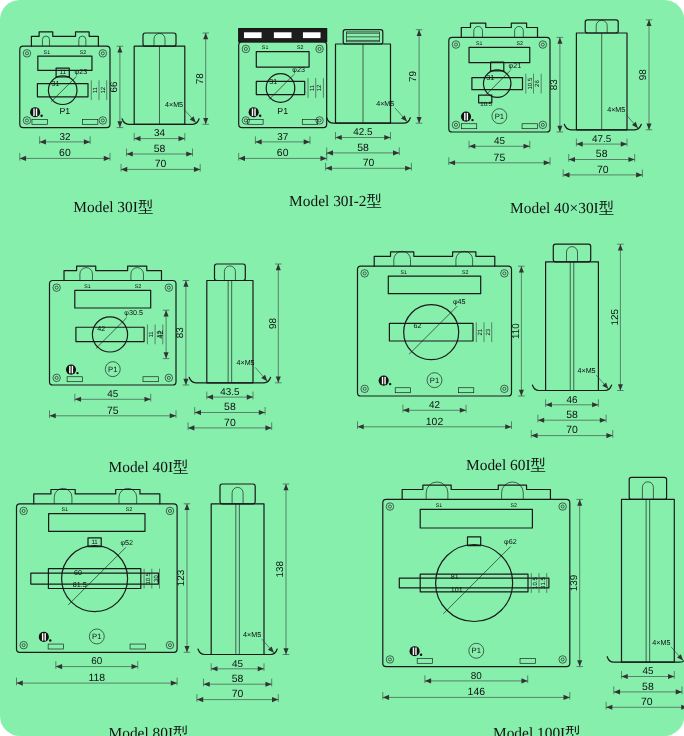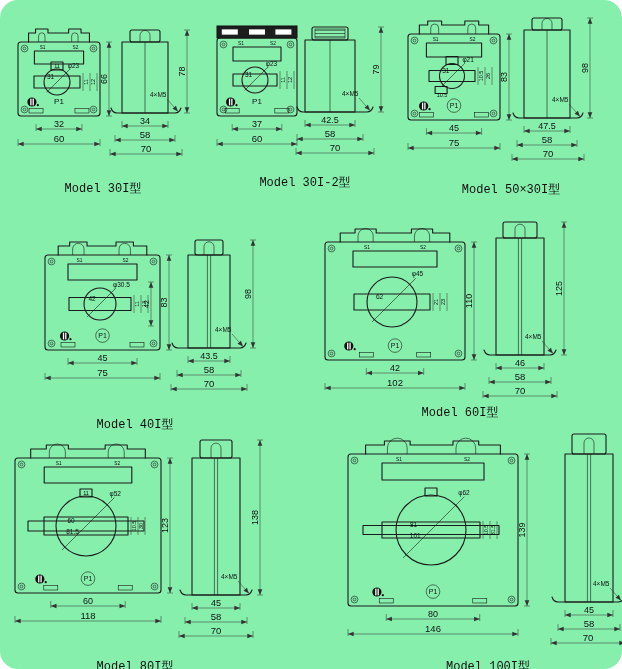--- a/index.html
+++ b/index.html
@@ -5,22 +5,22 @@
   html,body{margin:0;padding:0;background:#fff;}
   #sheet{position:relative;width:622px;height:669px;background:#86efac;overflow:hidden;
          font-family:"Liberation Sans",sans-serif;border-radius:18px;}
   .panel{position:absolute;}
   svg{display:block;overflow:visible;}
   .ln{fill:none;stroke:#1a1a1a;stroke-width:1.1;stroke-linejoin:round;stroke-linecap:round;}
   .thin{fill:none;stroke:#1a1a1a;stroke-width:0.6;}
   .dl{stroke:#3a3a3a;stroke-width:0.55;fill:none;}
   .dt{fill:#111;text-anchor:middle;font-family:"Liberation Sans",sans-serif;}
   .st{fill:#111;font-family:"Liberation Sans",sans-serif;}
-  .cap{position:absolute;transform:translateX(-50%);font-size:12px;color:#111;
-       white-space:nowrap;font-family:Liberation Mono, monospace;}
+  .cap{position:absolute;transform:translateX(-50%);font-size:14px;color:#111;
+       white-space:nowrap;font-family:Liberation Serif, serif;}
 </style>
 </head>
 <body>
 
 <svg width="0" height="0" style="position:absolute">
   <defs>
     <marker id="ma" markerWidth="8" markerHeight="6" refX="6.2" refY="3" orient="auto" markerUnits="userSpaceOnUse">
       <path d="M0.5,0.7 L6.2,3 L0.5,5.3 Z" fill="#333"></path>
     </marker>
     <marker id="mb" markerWidth="8" markerHeight="6" refX="0.8" refY="3" orient="auto" markerUnits="userSpaceOnUse">
@@ -343,21 +343,21 @@
           <g>
             <line class="dl" x1="112" y1="154" x2="112" y2="161"></line>
             <line class="dl" x1="184" y1="154" x2="184" y2="161"></line>
             <line class="dl" x1="112" y1="159" x2="184" y2="159" marker-start="url(#mb)" marker-end="url(#ma)"></line>
             <text class="dt" font-size="9.5" x="148" y="157">70</text>
           </g>
           <text class="st" font-size="6.5" x="152" y="102">4×M5</text>
           <line class="dl" x1="169" y1="104" x2="180" y2="116.5" marker-end="url(#ma)"></line>
         </g>
       </svg>
-      <div class="cap" style="left:111px;top:181px">Model 50×30I型</div>
+      <div class="cap" style="left:111px;top:181px">Model 40×30I型</div>
     </div>
     <div class="panel" style="left:0px;top:200px;width:300px;height:215px">
       <svg width="300" height="215" viewBox="0 0 300 215">
         <g>
           <g>
             <path class="ln" d="M58.2,55 V46 H69.656 V42 H87.04400000000001 V46 H116.024 V42 H133.412 V46 H146.8 V55"></path>
             <path class="thin" d="M72.656,55 V49 A5.693999999999999 5.693999999999999 0 0 1 84.04400000000001,49 V55"></path>
             <path class="thin" d="M119.024,55 V49 A5.693999999999999 5.693999999999999 0 0 1 130.412,49 V55"></path>
           </g>
           <rect class="ln" x="45" y="55" width="115" height="95" rx="3"></rect>
@@ -565,21 +565,21 @@
           <g>
             <line class="dl" x1="183" y1="191" x2="183" y2="198"></line>
             <line class="dl" x1="257" y1="191" x2="257" y2="198"></line>
             <line class="dl" x1="183" y1="196" x2="257" y2="196" marker-start="url(#mb)" marker-end="url(#ma)"></line>
             <text class="dt" font-size="9.5" x="220" y="194">70</text>
           </g>
           <text class="st" font-size="6.5" x="225" y="139">4×M5</text>
           <line class="dl" x1="242" y1="141" x2="253" y2="153.5" marker-end="url(#ma)"></line>
         </g>
       </svg>
-      <div class="cap" style="left:160px;top:204px">Model 60I型</div>
+      <div class="cap" style="left:160px;top:214px">Model 60I型</div>
     </div>
     <div class="panel" style="left:0px;top:420px;width:310px;height:249px">
       <svg width="310" height="249" viewBox="0 0 310 249">
         <g>
           <g>
             <path class="ln" d="M30.68,38 V29 H46.3024 V25 H68.3776 V29 H105.1696 V25 H127.2448 V29 H145.32 V38"></path>
             <path class="thin" d="M49.3024,38 V32 A8.0376 8.0376 0 0 1 65.3776,32 V38"></path>
             <path class="thin" d="M108.1696,38 V32 A8.0376 8.0376 0 0 1 124.2448,32 V38"></path>
           </g>
           <rect class="ln" x="15" y="38" width="146" height="135" rx="3"></rect>

